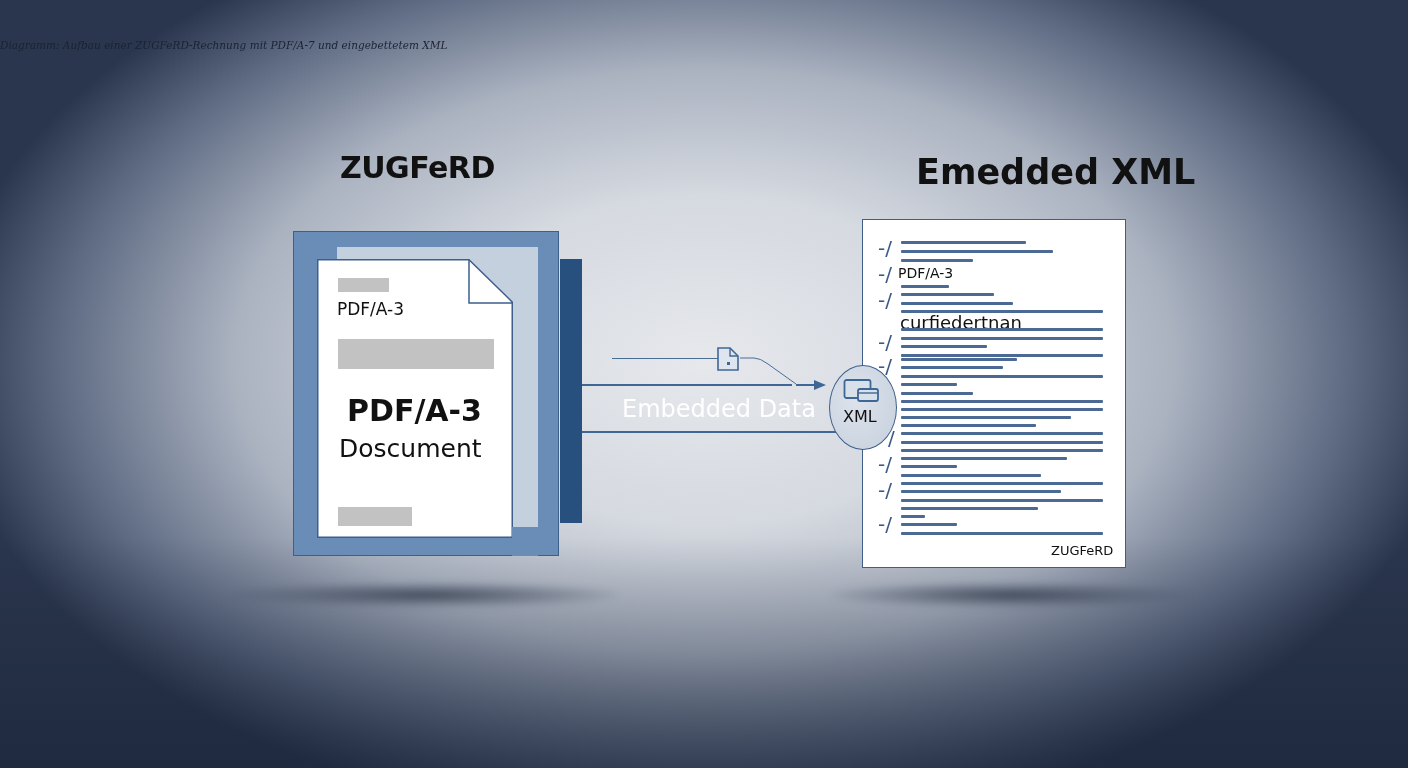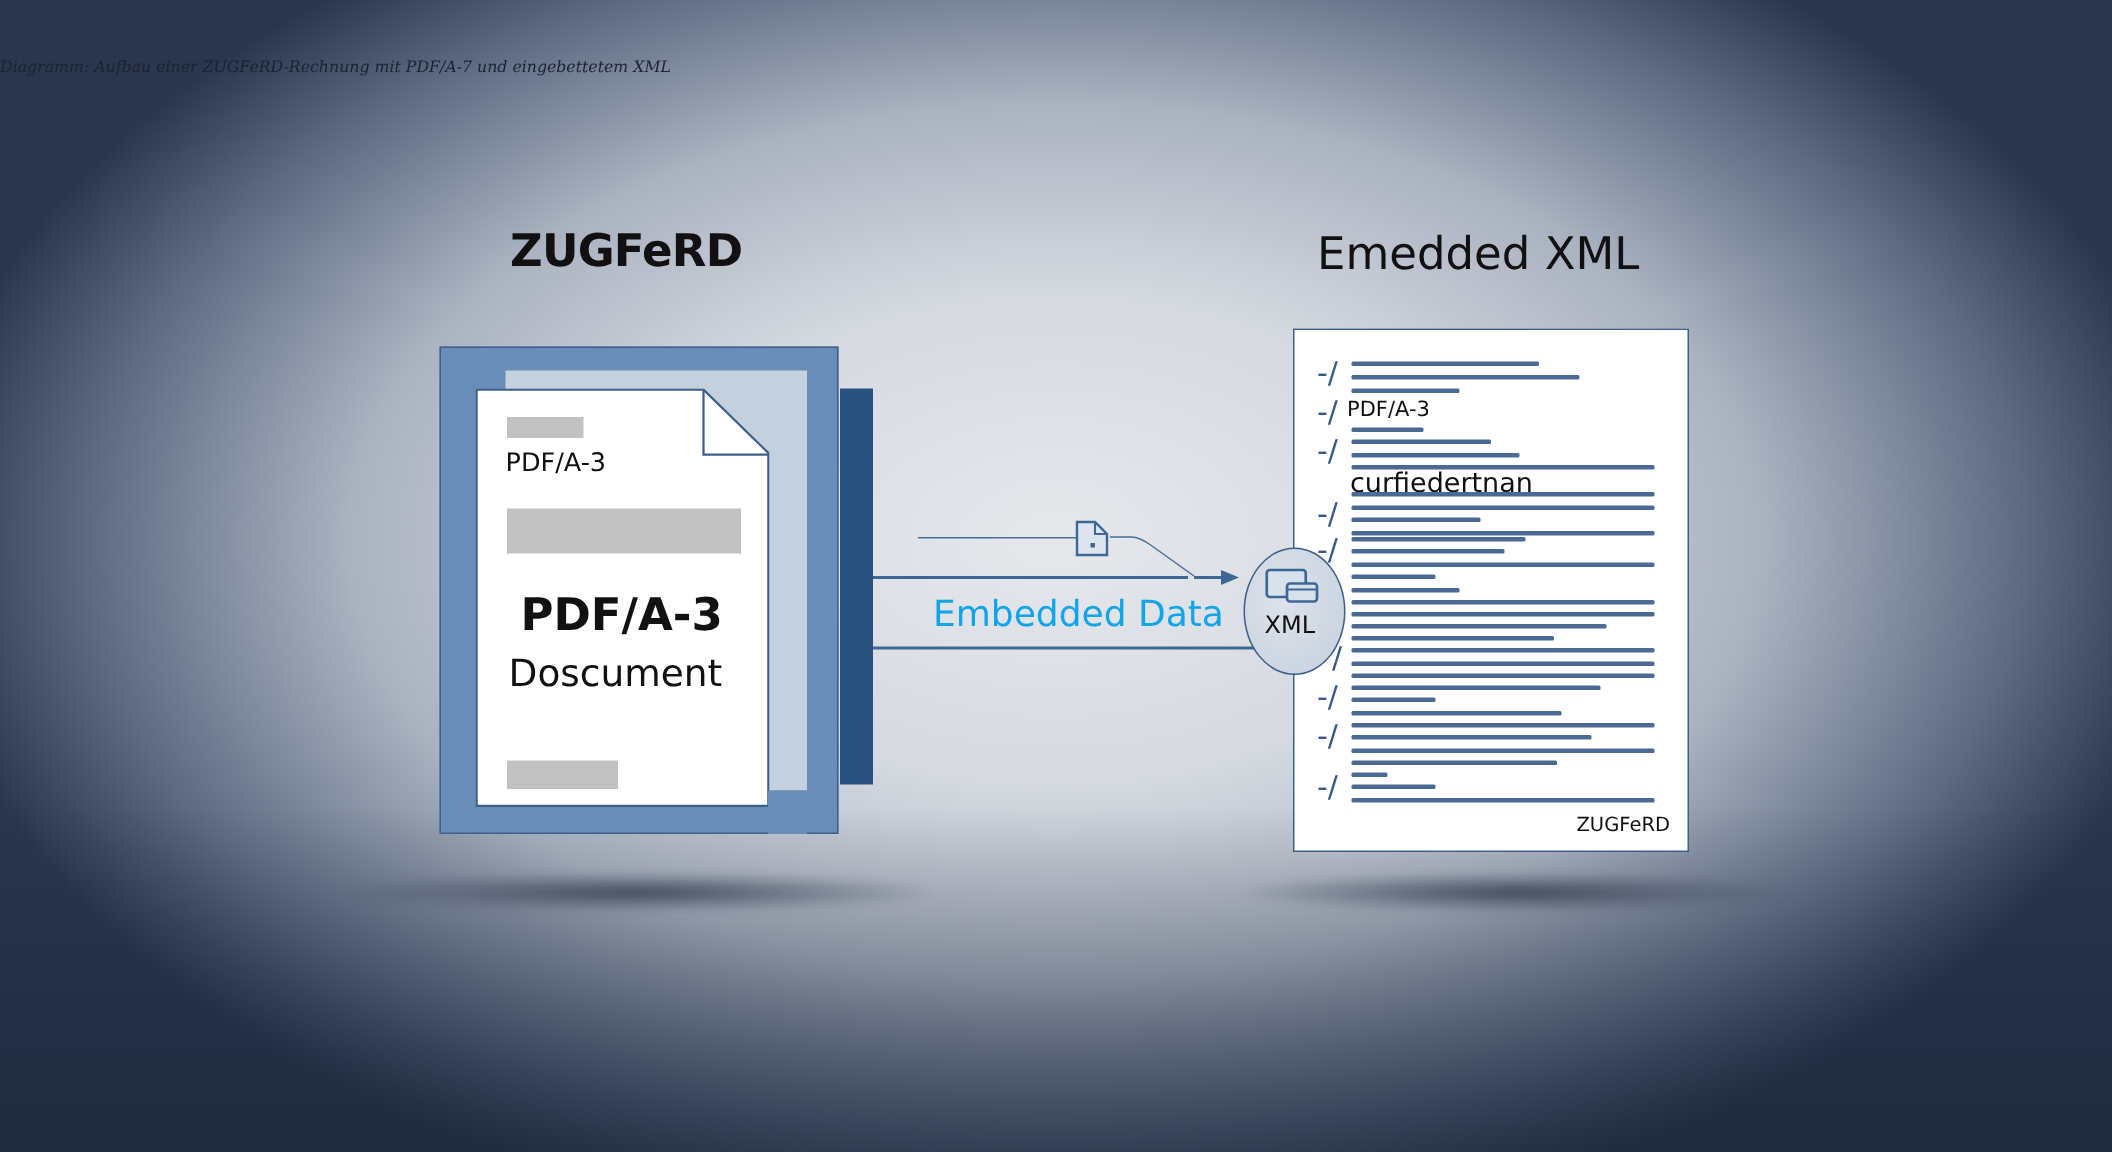--- a/index.html
+++ b/index.html
@@ -17,21 +17,21 @@
   .caption {
     position:absolute; left:0; top:39px;
     font-family: "DejaVu Serif", serif; font-style:italic;
     font-size:10.5px; color:#1a2233; white-space:nowrap;
   }
   .title {
     position:absolute; color:#111;
     font-family: "DejaVu Sans", sans-serif; white-space:nowrap;
   }
   .title-left { left:340px; top:150px; font-size:30px; font-weight:bold; letter-spacing:-0.5px; }
-  .title-right { left:878px; top:152px; font-size:30px; }
+  .title-right { left:916px; top:152px; font-size:35px;font-weight:bold; }
 
   .shadow {
     position:absolute; height:26px; border-radius:50%;
     background: radial-gradient(ellipse at center, rgba(40,48,64,0.75) 0%, rgba(60,70,90,0.35) 45%, rgba(120,130,150,0) 75%);
     filter: blur(3px);
   }
 
   
   .back-tab { position:absolute; left:560px; top:259px; width:22px; height:264px; background:#27507f; }
   .outer-frame {
@@ -48,21 +48,21 @@
   .doc {
     position:absolute; left:317px; top:259px; width:196px; height:279px;
   }
   .doc svg { position:absolute; left:0; top:0; }
   .bar { position:absolute; background:#c2c2c2; }
   .doc-label { position:absolute; color:#111; white-space:nowrap; }
 
   
   .hline { position:absolute; height:2px; background:#3f6796; }
   .thinline { position:absolute; height:1px; background:#4a6d98; }
-  .embedded-label { position:absolute; left:622px; top:395px; font-size:24px; color:#0ea5e9; white-space:nowrap; }
+  .embedded-label { position:absolute; left:622px; top:395px; font-size:24px; color:#ffffff; white-space:nowrap; }
   .xml-circle {
     position:absolute; left:829px; top:365px; width:68px; height:85px; border-radius:50%;
     border:1.5px solid #3d5f8a; background: radial-gradient(ellipse at 40% 40%, #dde3ec, #c5cfdc);
     box-sizing:border-box;
   }
   .xml-circle-label { position:absolute; left:843px; top:407px; font-size:16px; color:#111; }
 
   
   .xml-doc {
     position:absolute; left:862px; top:219px; width:264px; height:349px;

